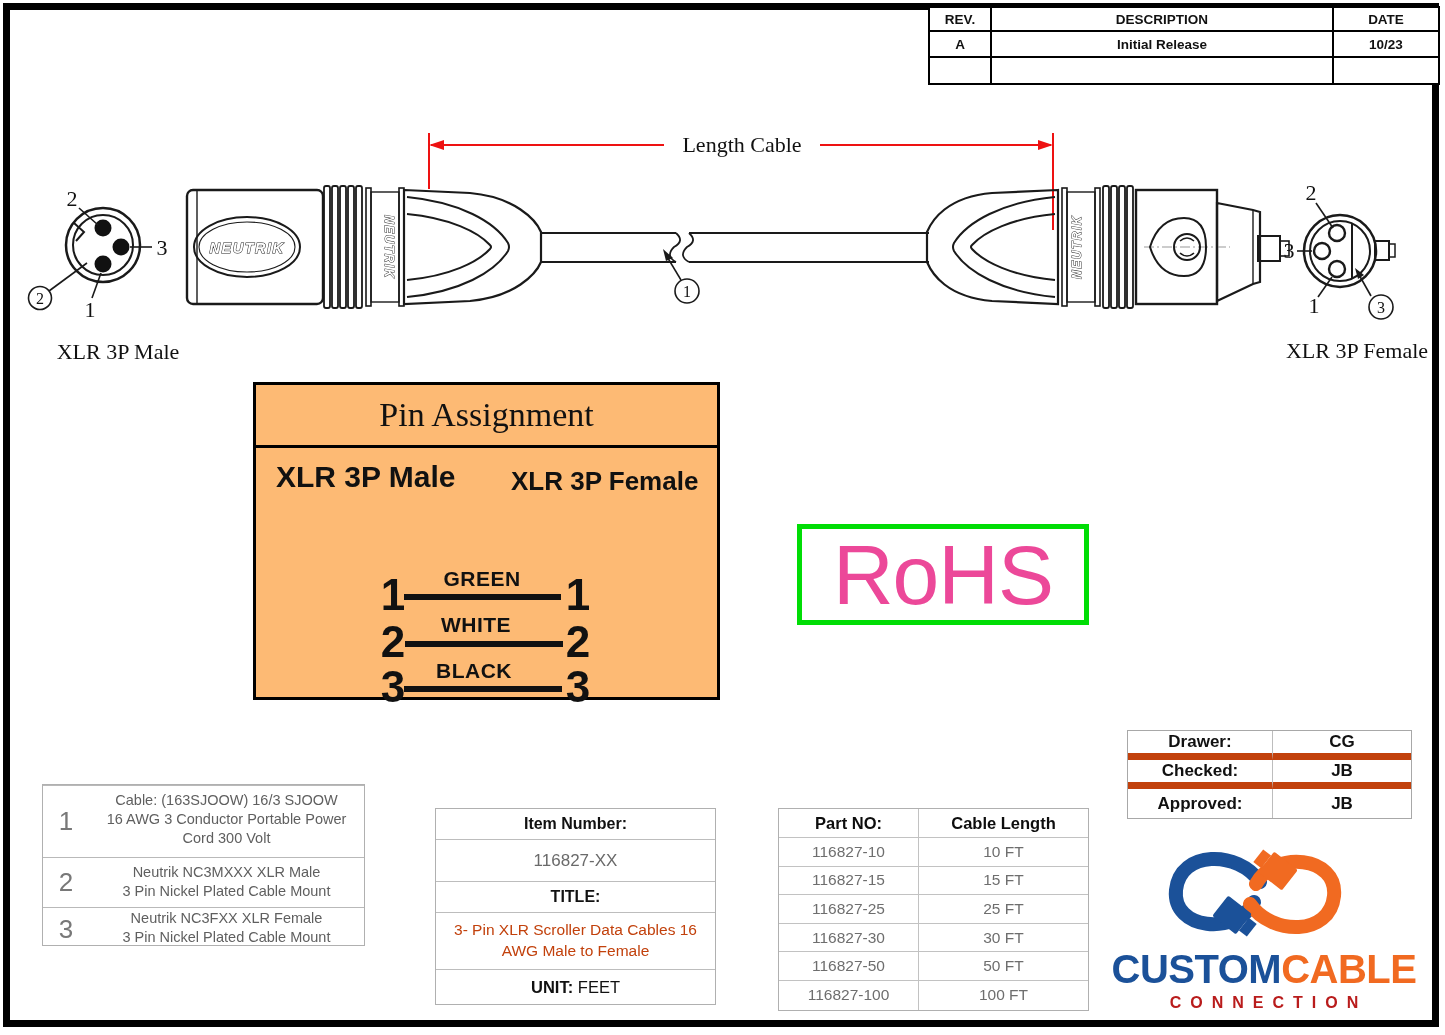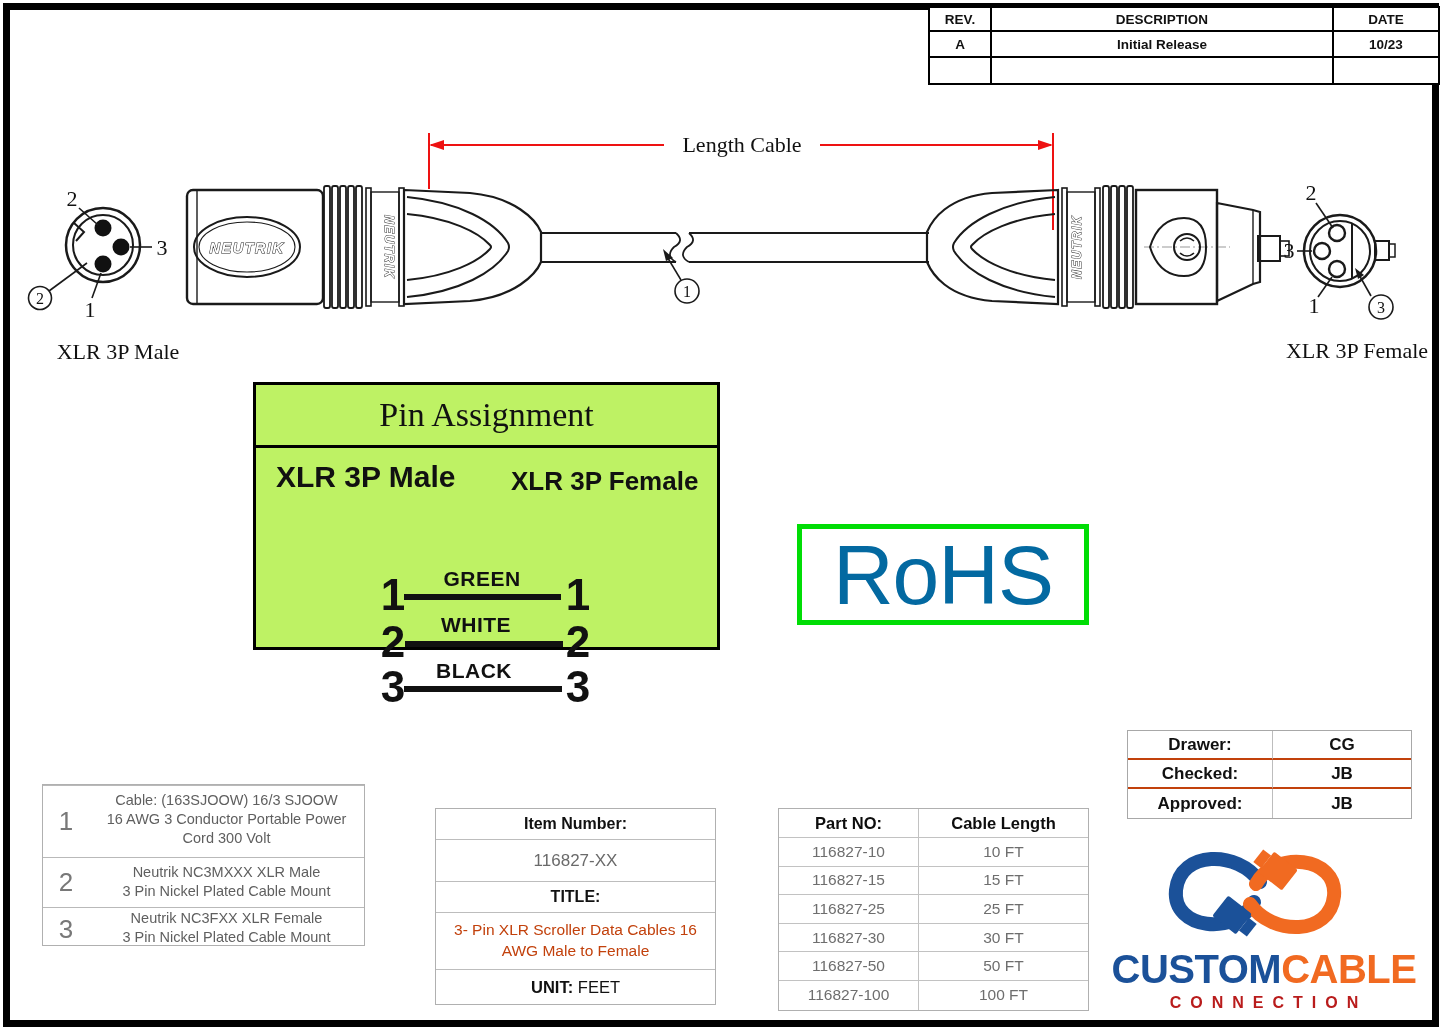--- a/index.html
+++ b/index.html
@@ -29,50 +29,50 @@
   .rev-table .cell.last { border-bottom:none; }
 
   
   .drawing-svg { position:absolute; left:0; top:0; }
   .ln  { fill:none; stroke:#1a1a1a; }
   .red { stroke:#ee1212; fill:none; }
   .serif-t { font-family:"Liberation Serif", serif; fill:#111; }
 
   
   .pin-panel {
-    position:absolute; left:253px; top:382px; width:467px; height:268px;
-    border:3px solid #000; background:#bef264;
+    position:absolute; left:253px; top:382px; width:467px; height:318px;
+    border:3px solid #000; background:#fdba74;
   }
   .pa-header {
     height:63px; border-bottom:3px solid #000;
     display:flex; align-items:center; justify-content:center;
     font-family:"Liberation Serif", serif; font-size:34px; color:#111;
   }
   .pa-body { position:relative; height:280px; }
   .pa-male-h  { position:absolute; left:20px; top:12px; font-size:30px; font-weight:800; color:#111; }
   .pa-female-h{ position:absolute; left:255px; top:18px; font-size:26px; font-weight:800; color:#111; }
   .wire-line  { position:absolute; height:6px; background:#111; }
   .wire-label { position:absolute; transform:translate(-50%,-50%); font-size:21px; font-weight:800; color:#111; letter-spacing:0.5px; }
   .pin-num    { position:absolute; transform:translate(-50%,-54%); font-size:44px; font-weight:800; color:#111; }
 
   
   .rohs {
     position:absolute; left:797px; top:524px; width:292px; height:101px;
     border:5px solid #00dd05; display:flex; align-items:center; justify-content:center;
   }
-  .rohs span { font-size:84px; line-height:1; color:#0369a1; letter-spacing:-1px; }
+  .rohs span { font-size:84px; line-height:1; color:#ec4899; letter-spacing:-1px; }
 
   
   .appr-table {
     position:absolute; left:1127px; top:730px; width:285px;
     display:grid; grid-template-columns:145px 1fr; grid-auto-rows:29px;
     border:1px solid #a8a8a8; background:#fff;
   }
   .appr-table .cell {
-    border-right:1px solid #bdbdbd; border-bottom:2px solid #c2410c;
+    border-right:1px solid #bdbdbd; border-bottom:7px solid #c2410c;
     display:flex; align-items:center; justify-content:center;
     font-size:17px; font-weight:700; color:#111;
   }
   .appr-table .cell:nth-child(2n) { border-right:none; }
   .appr-table .cell.last { border-bottom:none; }
 
   
   .bom {
     position:absolute; left:42px; top:784px; width:323px;
     border:1px solid #b0b0b0; background:#fff; color:#606060;

